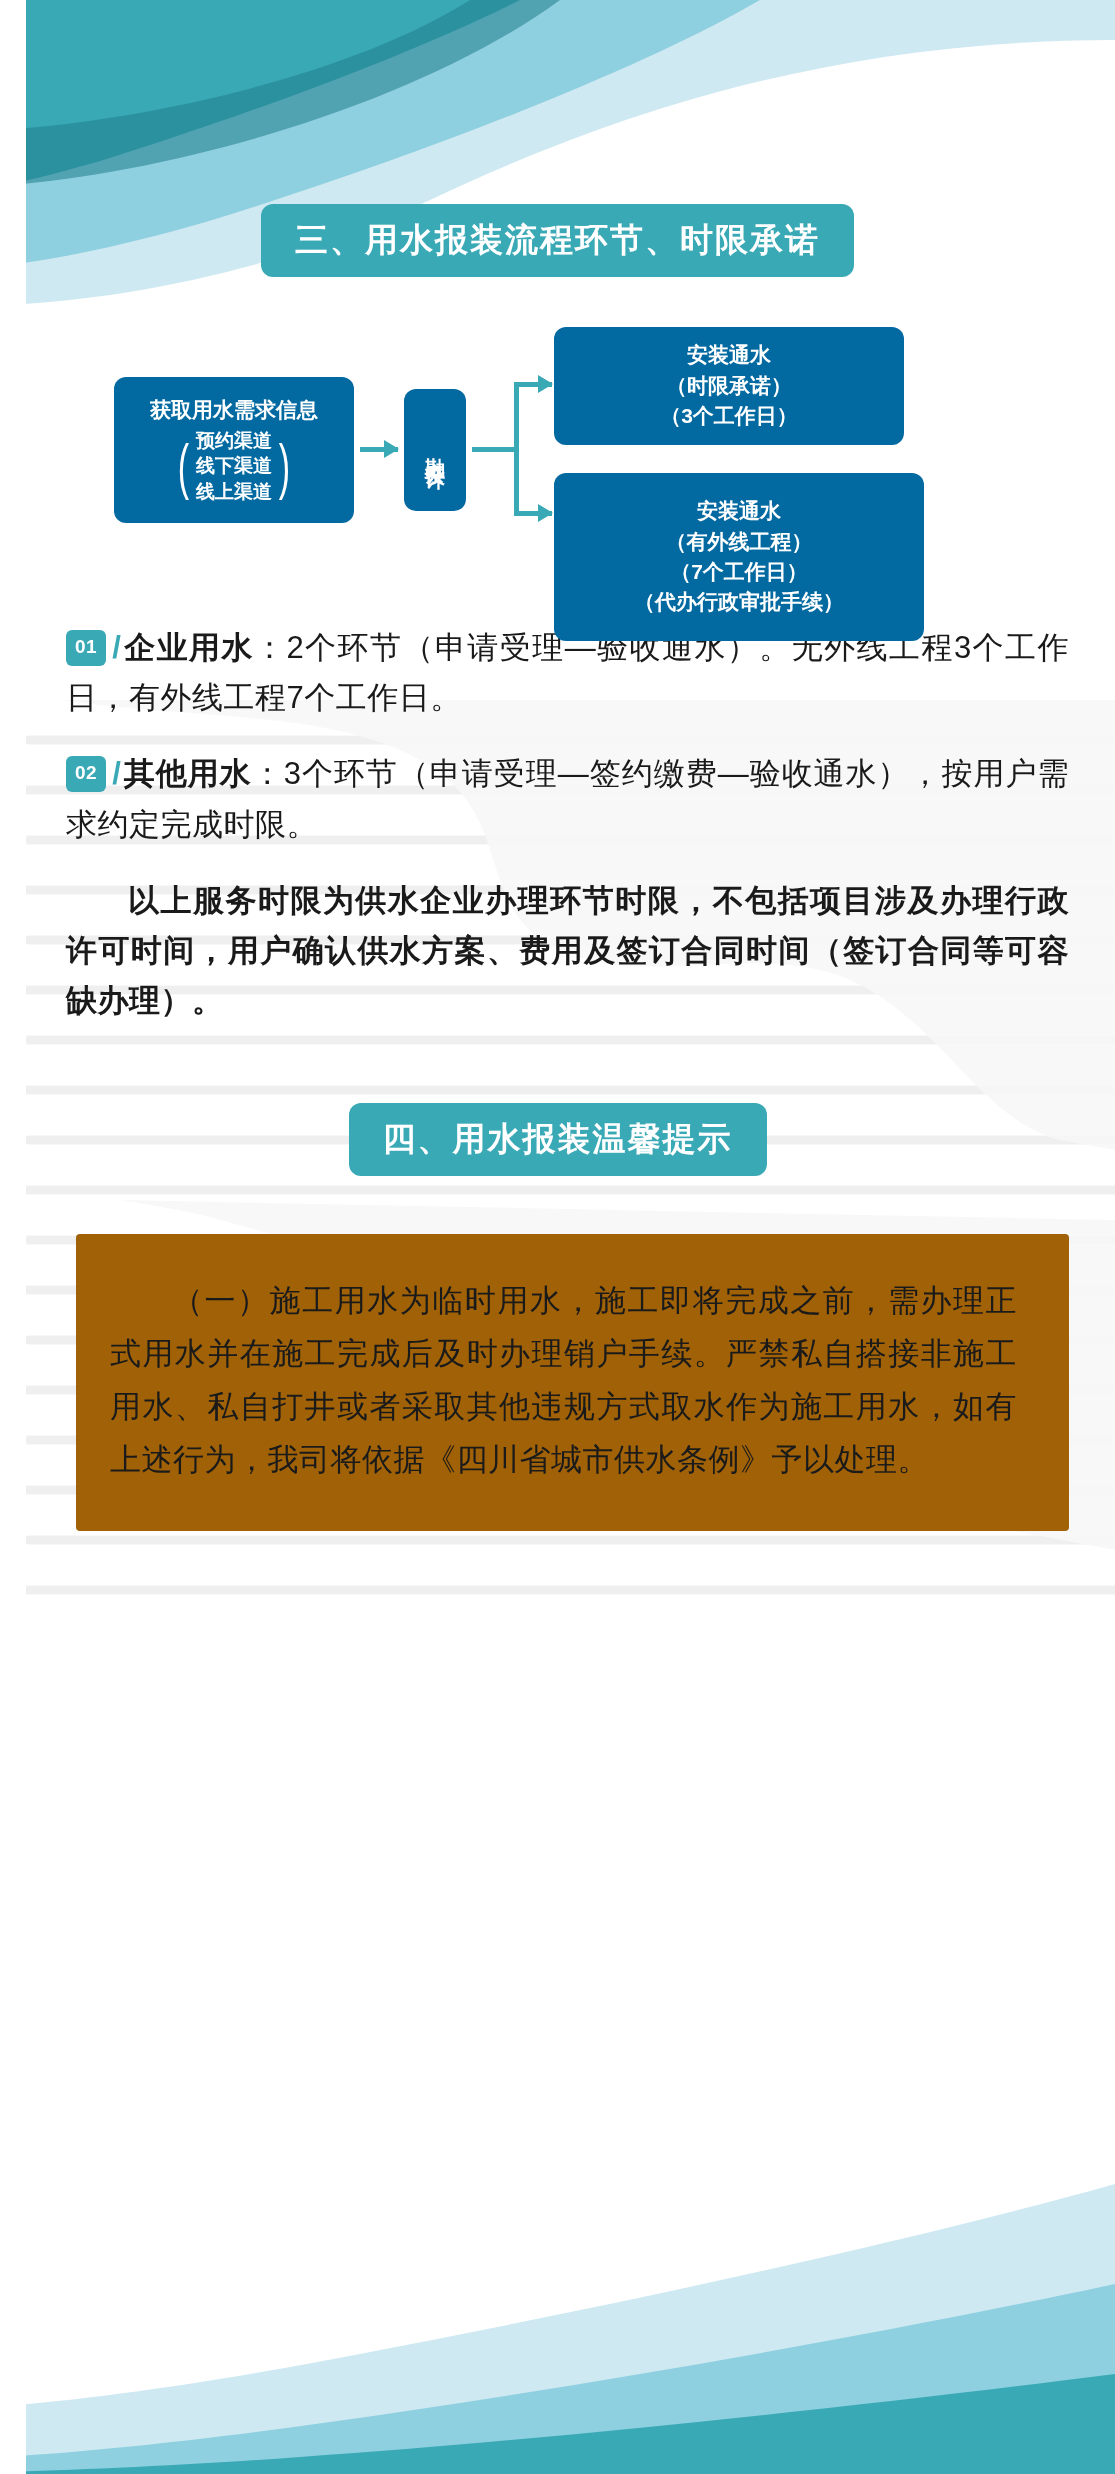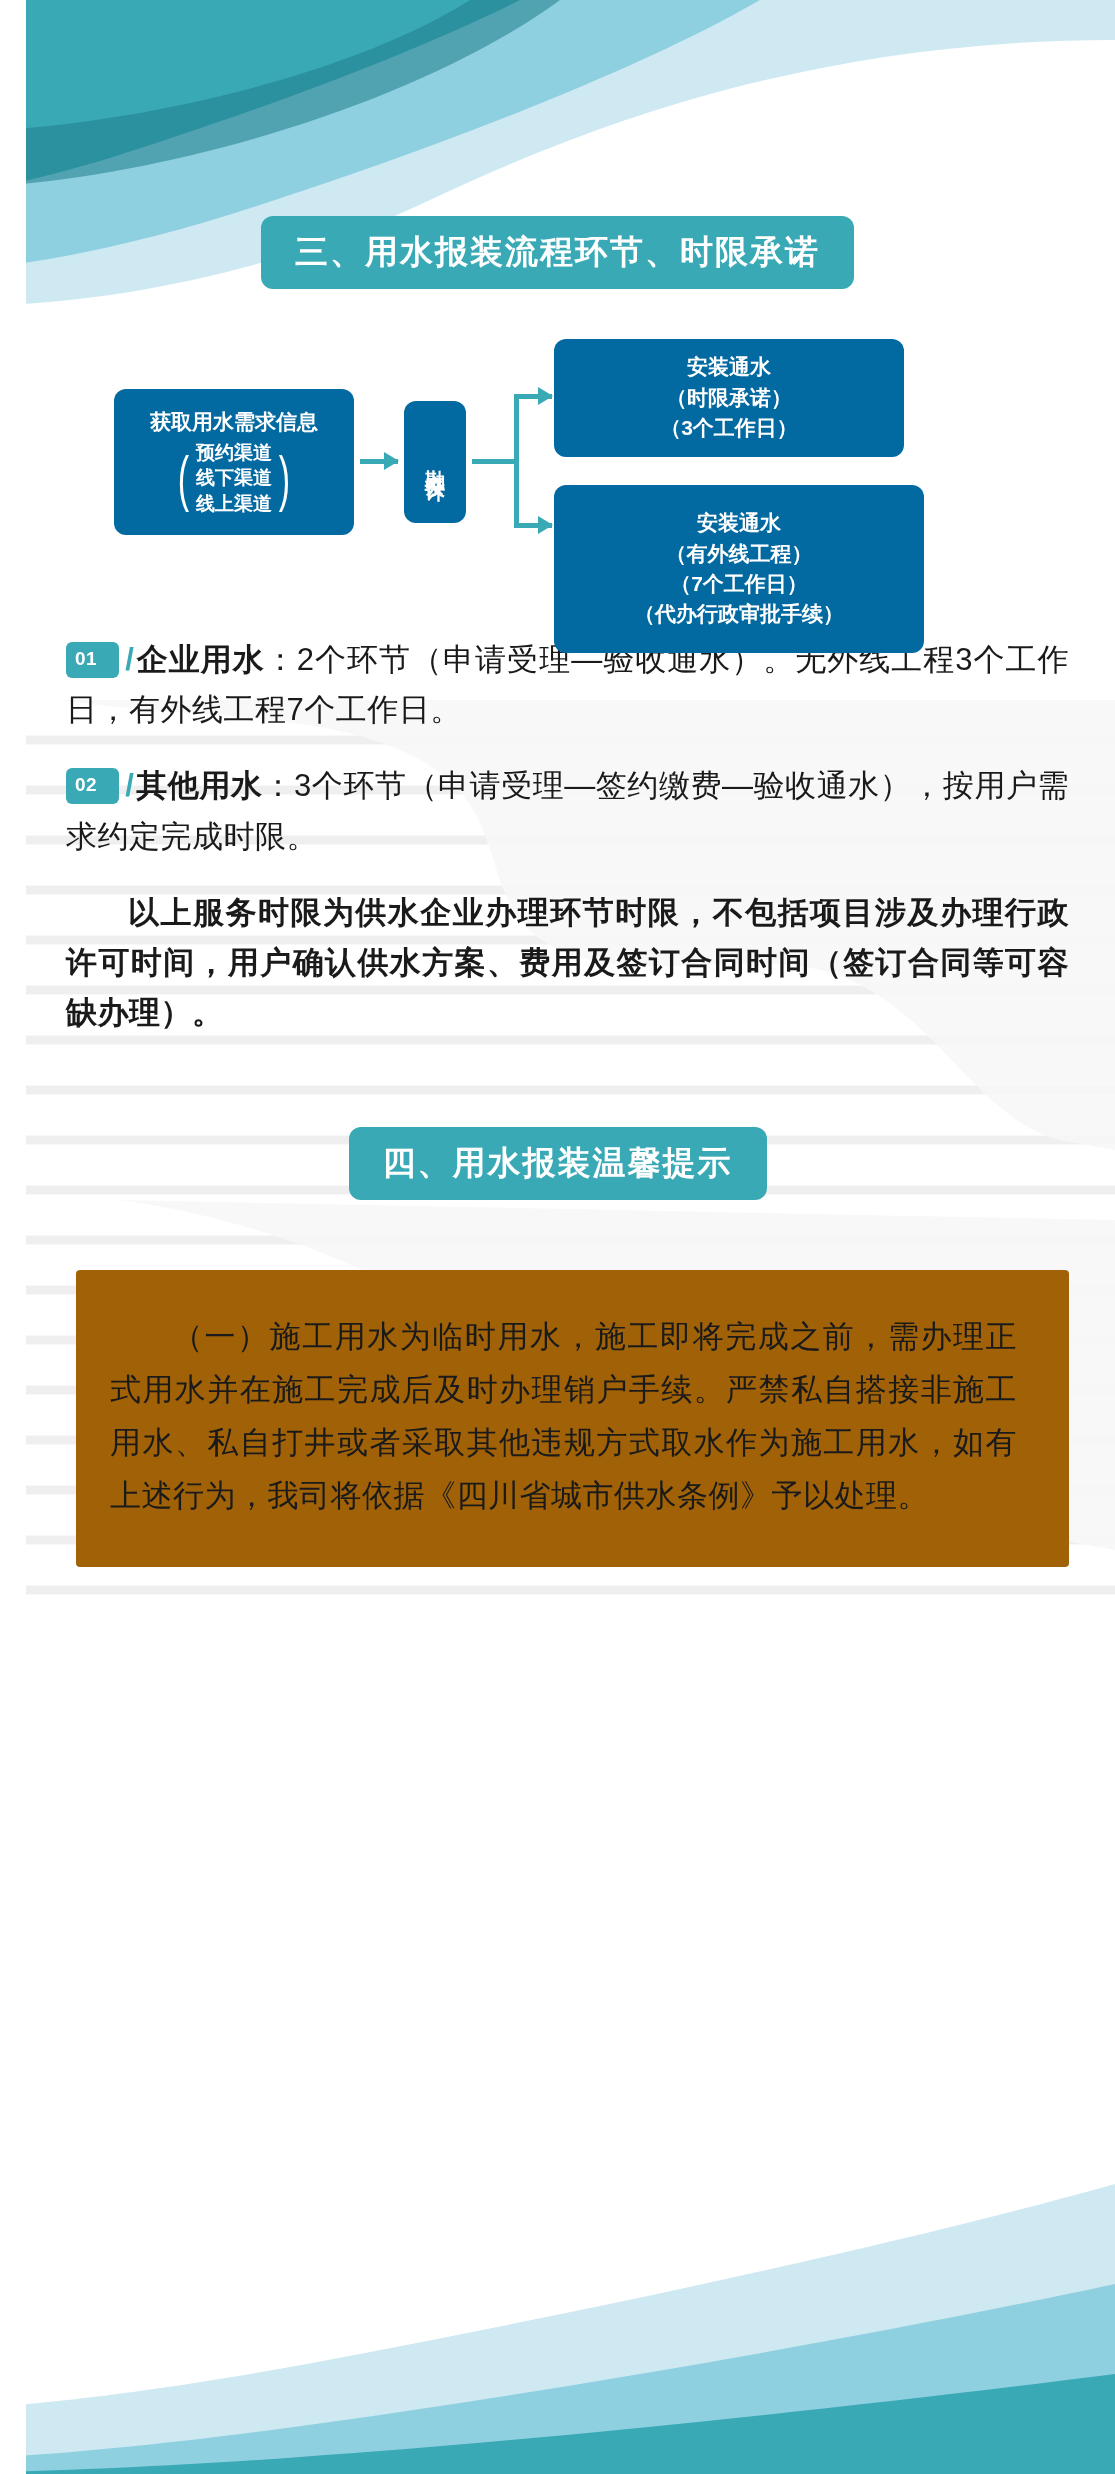--- a/index.html
+++ b/index.html
@@ -50,21 +50,21 @@
   }
 
   
   .content {
     position: relative;
     z-index: 4;
   }
 
   .section-title {
     display: block;
-    margin: 16px auto;
+    margin: 4px auto;
     background: #3aa9b6;
     color: #ffffff;
     font-size: 33px;
     font-weight: bold;
     letter-spacing: 2px;
     border-radius: 12px;
     padding: 14px 34px;
     width: -moz-fit-content;
     width: fit-content;
   }
@@ -170,21 +170,21 @@
   .para .lead {
     font-weight: bold;
   }
   .badge {
     display: inline-block;
     background: #3aa9b6;
     color: #ffffff;
     font-size: 19px;
     font-weight: bold;
     border-radius: 6px;
-    padding: 2px 22px 3px 9px;
+    padding: 2px 9px 3px 9px;
     margin-right: 6px;
     position: relative;
     top: -5px;
   }
   .slash {
     color: #3aa9b6;
     font-weight: bold;
     margin-right: 2px;
   }
   .para-bold {

